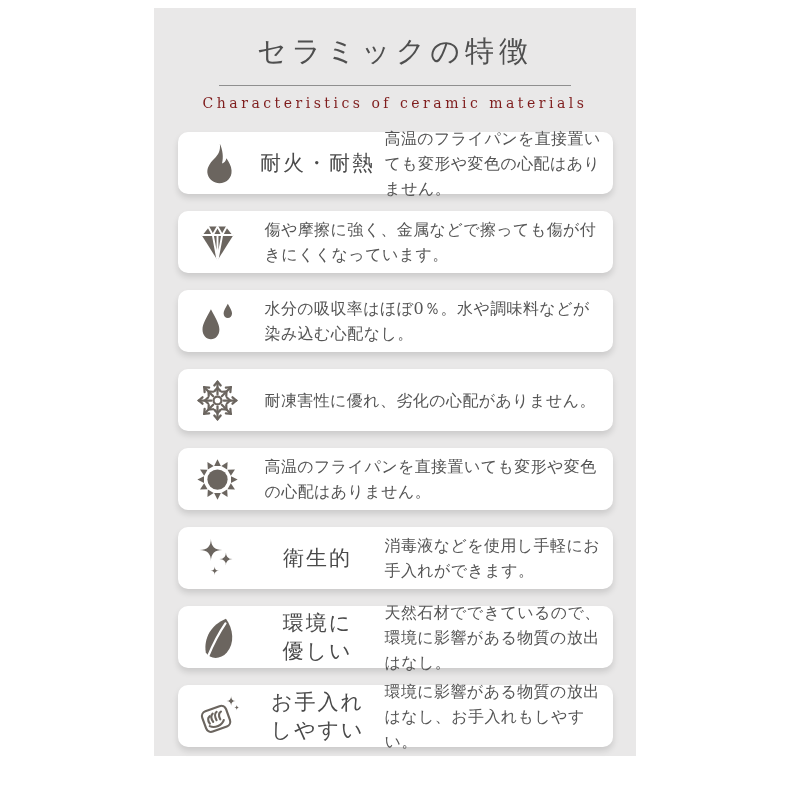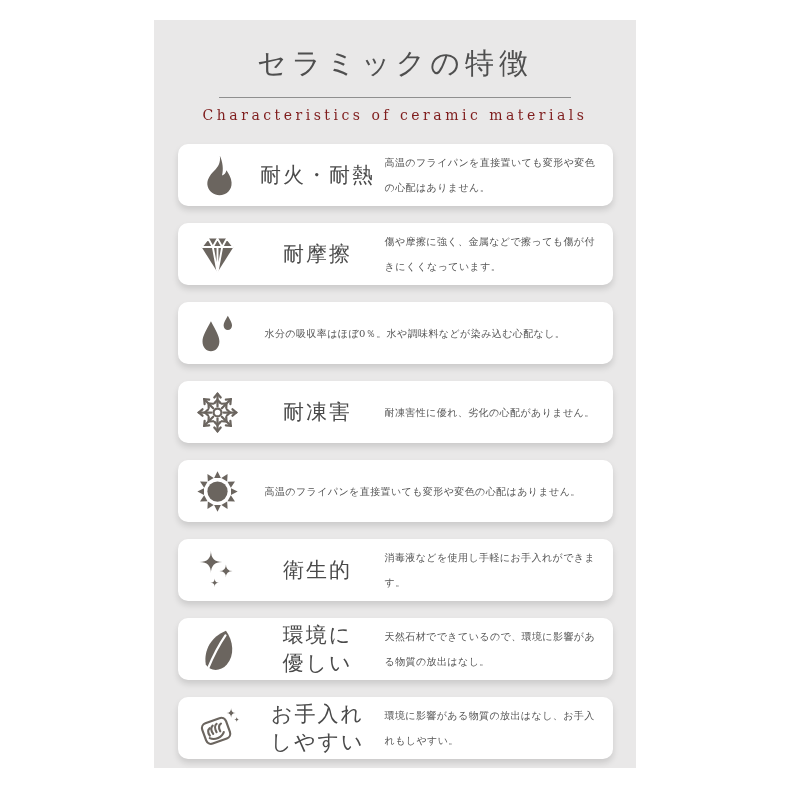--- a/index.html
+++ b/index.html
@@ -1,19 +1,19 @@
 <!DOCTYPE html>
 <html><head>
 <meta charset="utf-8">
 <style>
   * { margin: 0; padding: 0; box-sizing: border-box; }
   html, body { width: 790px; height: 790px; background: #ffffff; overflow: hidden; }
   body { font-family: "DejaVu Serif", "Liberation Serif", serif; color: #555; }
   .page { width: 790px; height: 790px; display: flex; justify-content: center; }
-  .panel { margin-top: 20px; width: 482px; height: 748px; background: #e9e8e8; }
+  .panel { margin-top: 8px; width: 482px; height: 748px; background: #e9e8e8; }
   .header { padding-top: 24px; text-align: center; }
   .title {
     font-size: 29px; color: #4f4f4f; letter-spacing: 5px; font-weight: 400;
   }
   .divider {
     width: 352px; height: 0; border-top: 1px solid #8f8f8f;
     margin: 13px auto 9px auto;
   }
   .subtitle {
     font-size: 14px; color: #7f1d1d; letter-spacing: 3.5px;
@@ -26,21 +26,21 @@
   }
   .icon-box { width: 80px; display: flex; justify-content: center; align-items: center; color: #6b655f; flex: none; }
   .icon-box svg { width: 45px; height: 45px; display: block; }
   .card-title {
     width: 120px; flex: none; text-align: center;
     font-size: 21px; color: #4a4a4a; letter-spacing: 2px; line-height: 1.35;
     white-space: pre-line;
   }
   .card-desc {
     flex: 1; padding: 0 8px 0 7px;
-    font-size: 10px; color: #555; line-height: 25px; letter-spacing: 0.4px;
+    font-size: 16px; color: #555; line-height: 25px; letter-spacing: 0.4px;
   }
   .snow { stroke: currentColor; stroke-width: 2.4; stroke-linecap: round; fill: none; }
   .outline { stroke: currentColor; stroke-width: 2.3; stroke-linecap: round; stroke-linejoin: round; fill: none; }
 </style>
 </head>
 <body>
 
 <div class="page">
   <div class="panel">
 
@@ -62,21 +62,20 @@
         <div class="card-desc">高温のフライパンを直接置いても変形や変色の心配はありません。</div>
       </div>
 
       <div class="card">
         <div class="icon-box">
           <svg viewBox="0 0 48 48" aria-hidden="true">
             <polygon fill="currentColor" points="14,7 34,7 41,16 24,43 7,16"></polygon>
             <path d="M7 16 H41 M7 16 L14 7 L19 16 L24 7 L29 16 L34 7 L41 16 M19 16 L24 43 M29 16 L24 43 M24 16 L24 43" stroke="#ffffff" stroke-width="2" fill="none"></path>
           </svg>
         </div>
-        <div class="card-title">耐摩擦</div>
         <div class="card-desc">傷や摩擦に強く、金属などで擦っても傷が付きにくくなっています。</div>
       </div>
 
       <div class="card">
         <div class="icon-box">
           <svg viewBox="0 0 48 48" aria-hidden="true">
             <path fill="currentColor" d="M17 11 C12.5 19.5 8 26.5 8 32.5 C8 38.7 12 42.8 17 42.8 C22 42.8 26 38.7 26 32.5 C26 26.5 21.5 19.5 17 11 Z"></path>
             <path fill="currentColor" d="M35 5 C32.8 9 30.5 12.2 30.5 15.2 C30.5 18.3 32.5 20.3 35 20.3 C37.5 20.3 39.5 18.3 39.5 15.2 C39.5 12.2 37.2 9 35 5 Z"></path>
           </svg>
         </div>
@@ -124,21 +123,20 @@
                   <path d="M20.8 14 L24 10.5 L27.2 14"></path>
                 </g>
               <g transform="rotate(315 24 24)">
                   <line x1="24" y1="17.5" x2="24" y2="4"></line>
                   <path d="M20.6 8 L24 4 L27.4 8"></path>
                   <path d="M20.8 14 L24 10.5 L27.2 14"></path>
                 </g>
             </g>
           </svg>
         </div>
-        <div class="card-title">耐凍害</div>
         <div class="card-desc">耐凍害性に優れ、劣化の心配がありません。</div>
       </div>
 
       <div class="card">
         <div class="icon-box">
           <svg viewBox="0 0 48 48" aria-hidden="true">
             <circle fill="currentColor" cx="24" cy="24" r="10.8"></circle>
             <g fill="currentColor">
               <polygon points="24,2.5 20.4,9.6 27.6,9.6" transform="rotate(0 24 24)"></polygon>
               <polygon points="24,2.5 20.4,9.6 27.6,9.6" transform="rotate(30 24 24)"></polygon>

